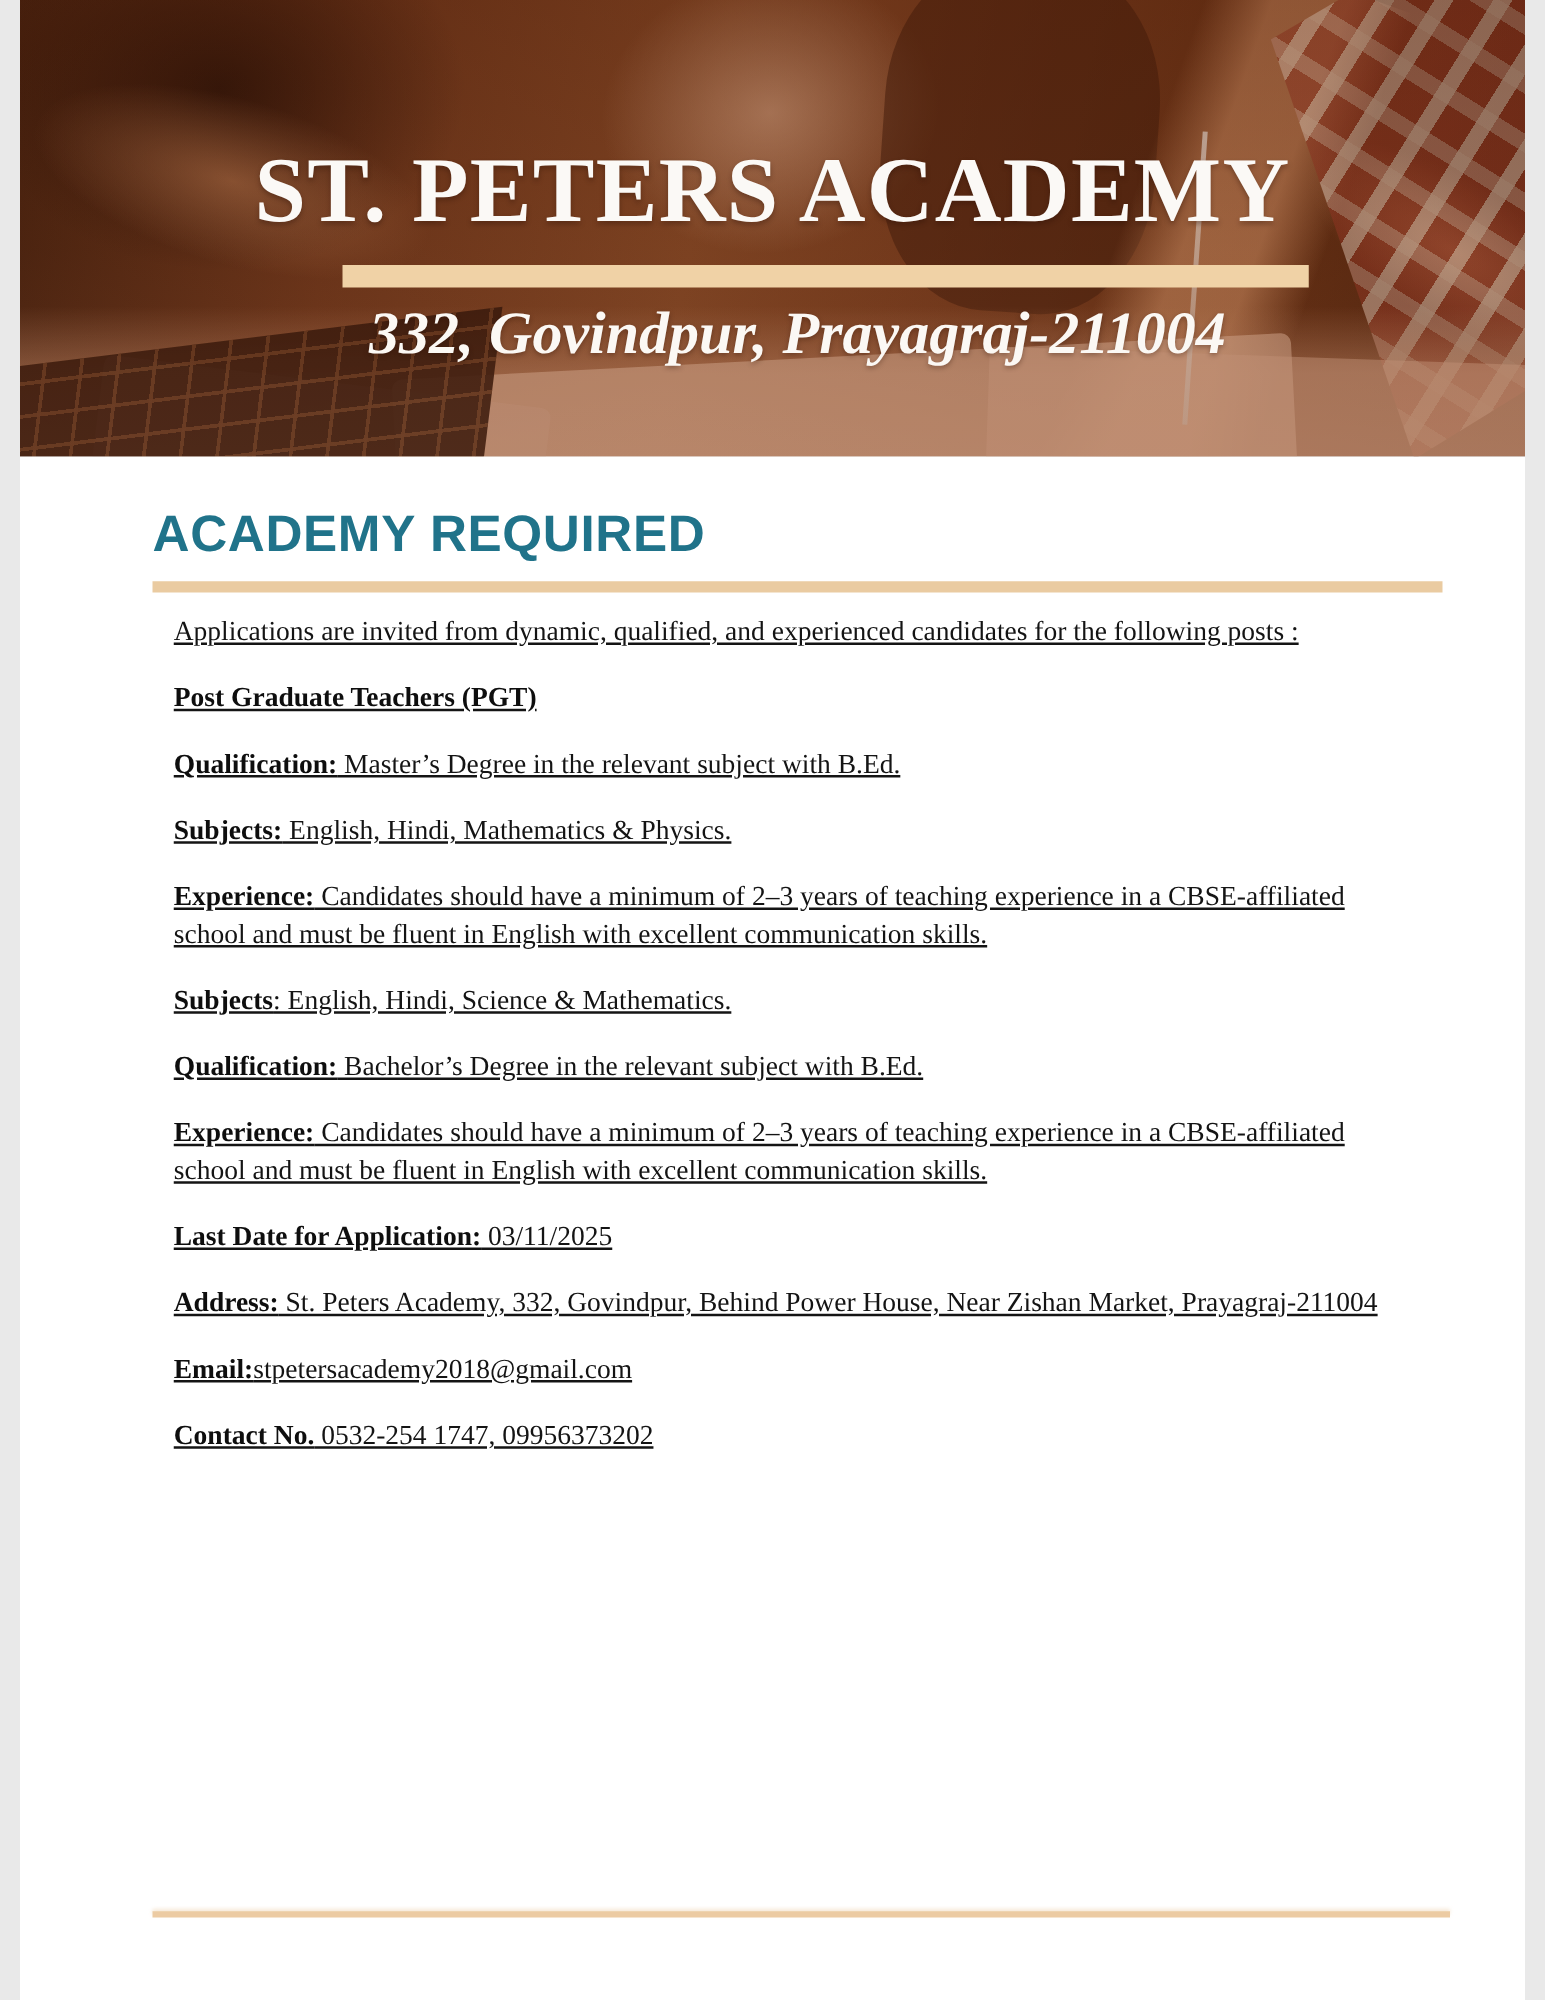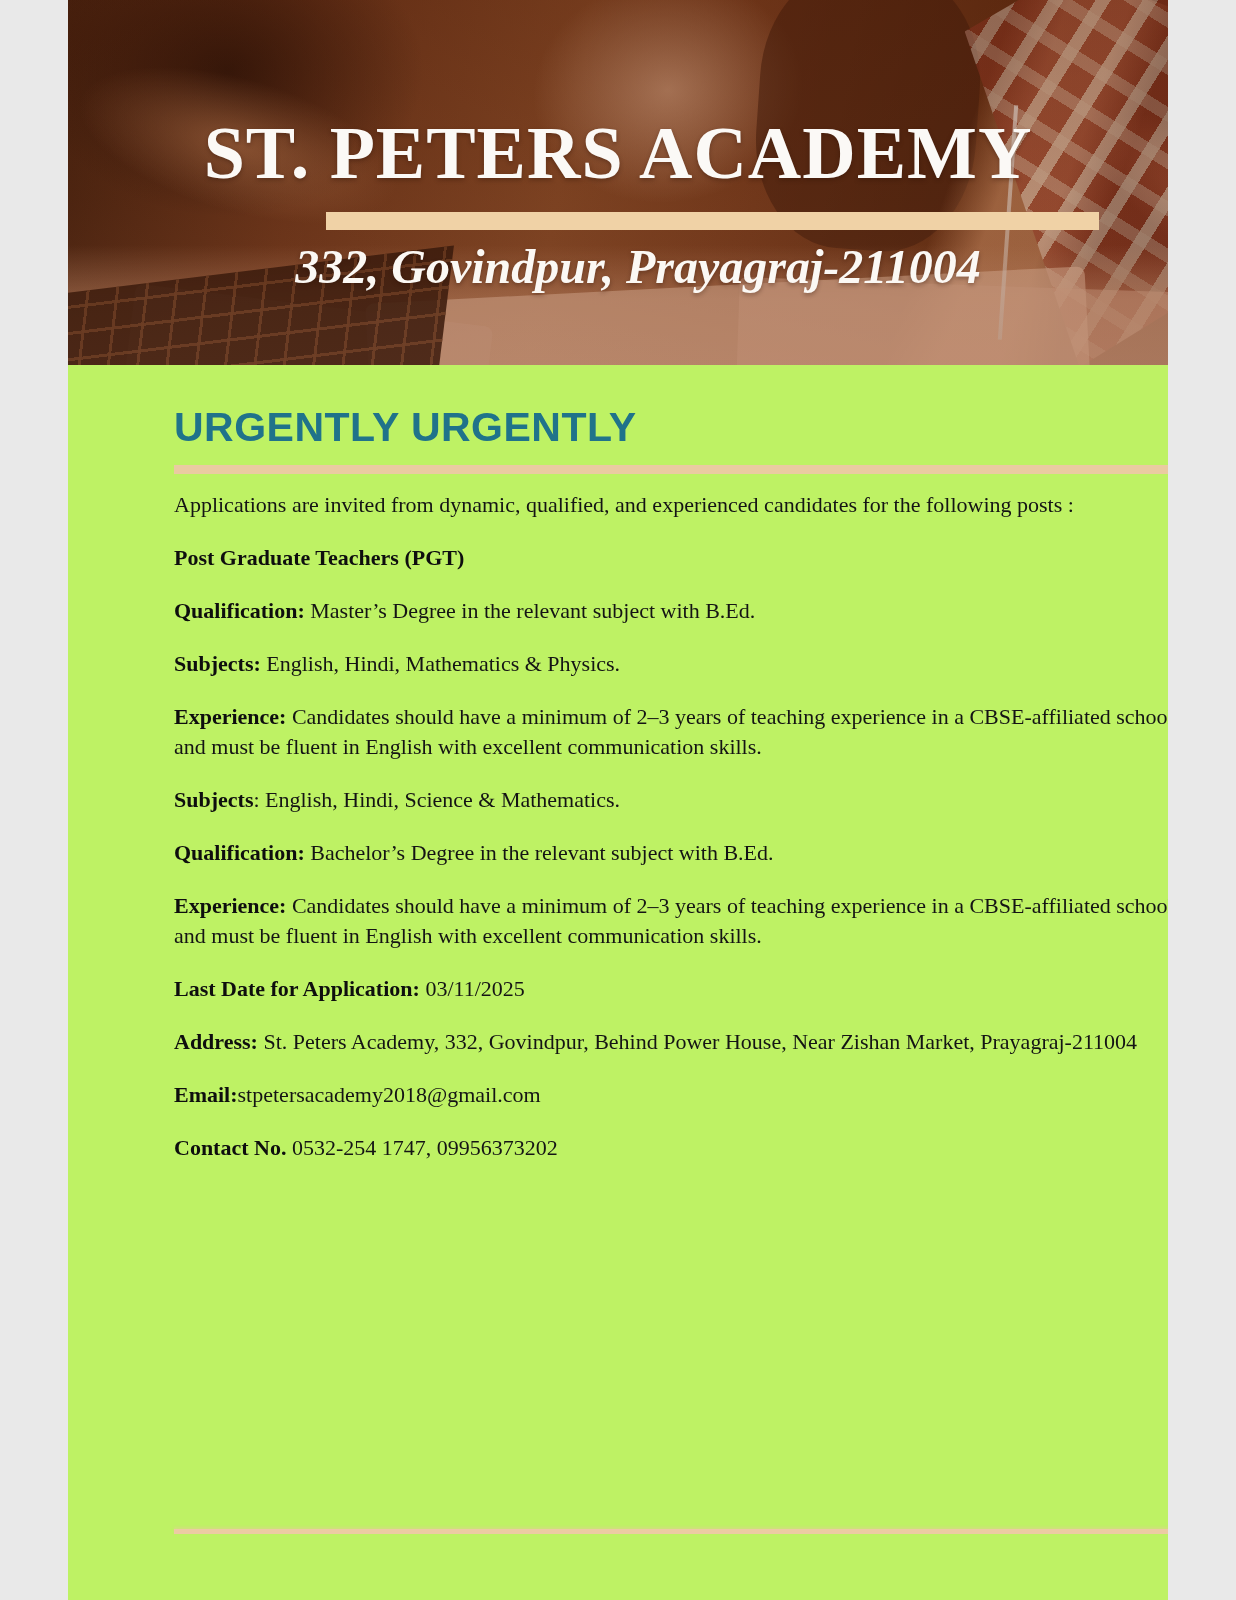--- a/index.html
+++ b/index.html
@@ -1,19 +1,19 @@
 <!DOCTYPE html>
 <html><head>
 <meta charset="utf-8">
 <style>
   html,body{margin:0;padding:0;background:#e9e9e9;}
   .page{
     position:relative;
-    width:1100px;height:1600px;
-    background:#bef264;
+    width:1204px;height:1600px;
+    background:#ffffff;
     overflow:hidden;
     font-family:"Liberation Serif", serif;
     color:#161616;
     margin:0 auto;
   }
 
   
   .header{
     position:relative;
     width:100%;height:365px;
@@ -96,23 +96,24 @@
     letter-spacing:0.5px;
     color:#20738A;
   }
   .heading-divider{
     margin-top:15px;
     width:1032px;height:9px;
     background:#EACBA1;
   }
   .paras{padding-top:16px;width:1015px;}
   .paras p{
-    margin:0 0 23px 0;
+    margin:0 0 23px 17px;
     font-size:22px;line-height:30px;
     color:#141414;
+    text-decoration:underline;
   }
   .paras b{font-weight:bold;color:#0e0e0e;}
 
   .footer-rule{
     position:absolute;left:106px;top:1529px;
     width:1038px;height:5px;
     background:#ECCBA3;
     box-shadow:0 -2px 3px rgba(236,203,163,0.4);
   }
 </style>
@@ -137,21 +138,21 @@
     <div class="shape sh-pencil"></div>
 
     <div class="header-content">
       <h1 class="school-name">ST. PETERS ACADEMY</h1>
       <div class="title-bar"></div>
       <div class="school-address">332, Govindpur, Prayagraj-211004</div>
     </div>
   </div>
 
   <div class="content">
-    <h2 class="urgent-heading">URGENTLY URGENTLY</h2>
+    <h2 class="urgent-heading">ACADEMY REQUIRED</h2>
     <div class="heading-divider"></div>
 
     <div class="paras">
       <p><b></b><span>Applications are invited from dynamic, qualified, and experienced candidates for the following posts :</span></p>
       <p><b>Post Graduate Teachers (PGT)</b><span></span></p>
       <p><b>Qualification:</b><span> Master’s Degree in the relevant subject with B.Ed.</span></p>
       <p><b>Subjects:</b><span> English, Hindi, Mathematics &amp; Physics.</span></p>
       <p><b>Experience:</b><span> Candidates should have a minimum of 2–3 years of teaching experience in a CBSE-affiliated school and must be fluent in English with excellent communication skills.</span></p>
       <p><b>Subjects</b><span>: English, Hindi, Science &amp; Mathematics.</span></p>
       <p><b>Qualification:</b><span> Bachelor’s Degree in the relevant subject with B.Ed.</span></p>

